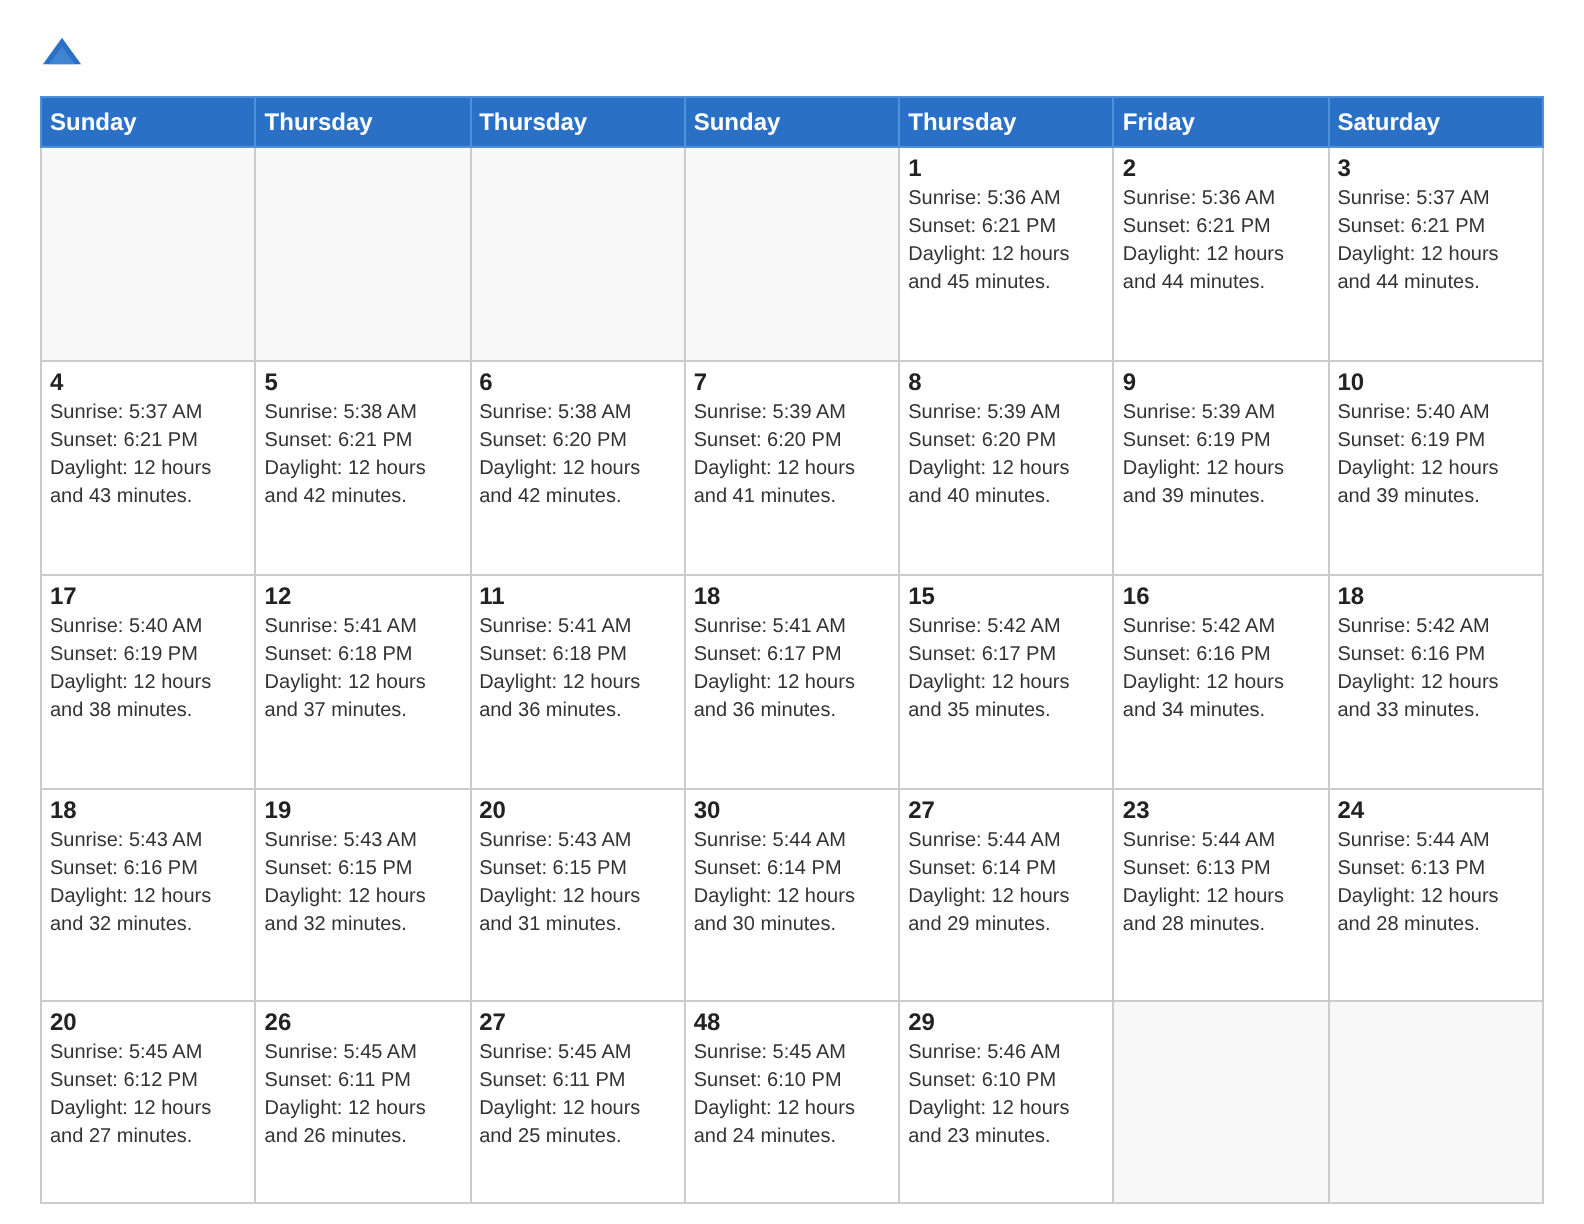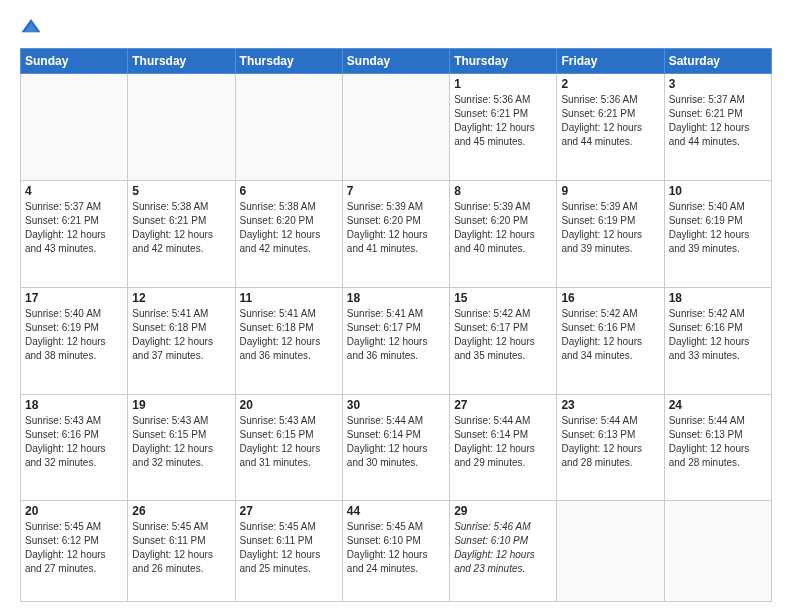--- a/index.html
+++ b/index.html
@@ -321,29 +321,29 @@
 and 26 minutes.</div>
           </td>
           <td>
             <div class="day-num">27</div>
             <div class="day-info" style="white-space: pre-line;">Sunrise: 5:45 AM
 Sunset: 6:11 PM
 Daylight: 12 hours
 and 25 minutes.</div>
           </td>
           <td>
-            <div class="day-num">44</div>
+            <div class="day-num">48</div>
             <div class="day-info" style="white-space: pre-line;">Sunrise: 5:45 AM
 Sunset: 6:10 PM
 Daylight: 12 hours
 and 24 minutes.</div>
           </td>
           <td>
             <div class="day-num">29</div>
-            <div class="day-info" style="white-space: pre-line; font-style: italic;">Sunrise: 5:46 AM
+            <div class="day-info" style="white-space: pre-line;">Sunrise: 5:46 AM
 Sunset: 6:10 PM
 Daylight: 12 hours
 and 23 minutes.</div>
           </td>
           <td class="empty"></td>
           <td class="empty"></td>
         </tr>
       </tbody>
   </table>
 </div>

